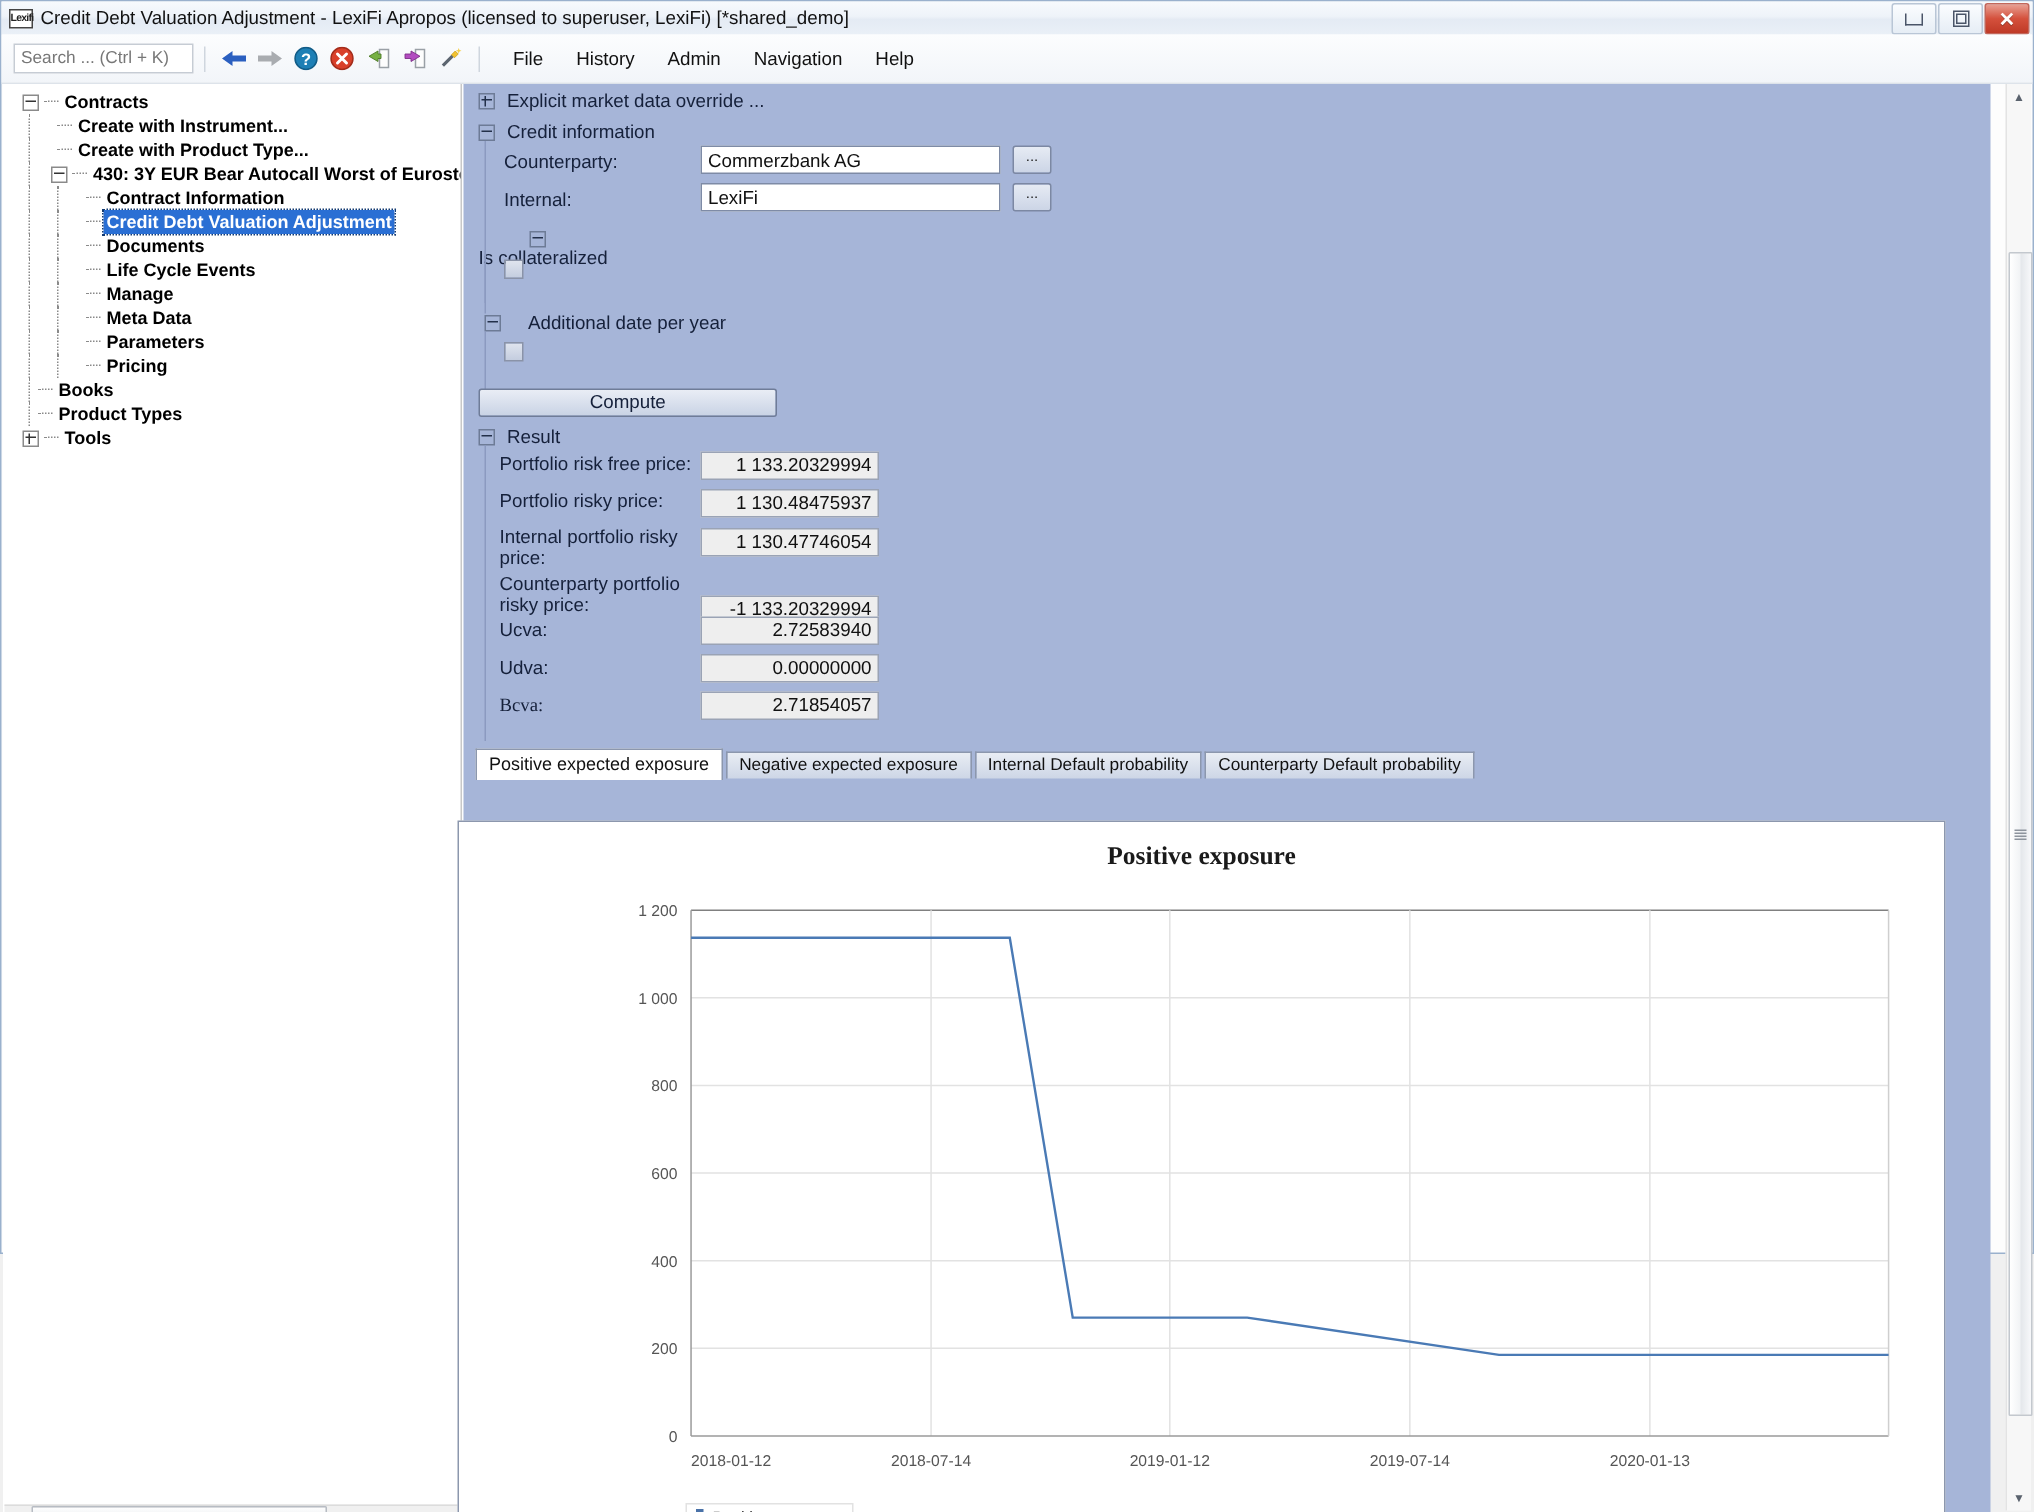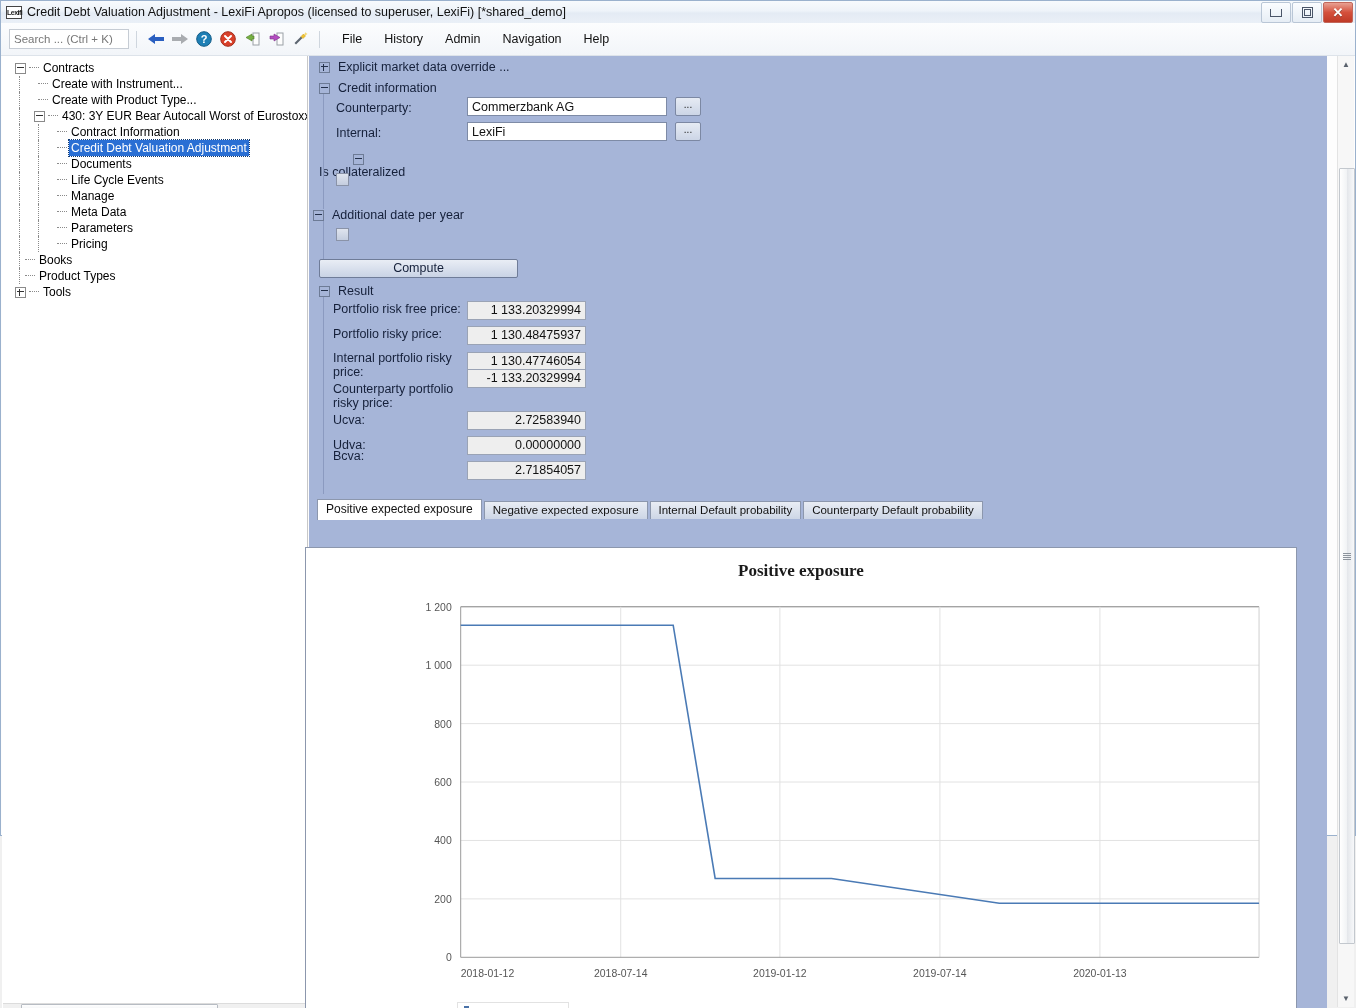--- a/index.html
+++ b/index.html
@@ -66,21 +66,21 @@
   #isin-sep{width:1px;height:17px;background:#b9c0c8;margin-right:10px;}
   #isin-code{font-size:12.5px;color:#111;margin-right:16px;white-space:nowrap;}
   #isin-name{font-size:12.5px;color:#111;white-space:nowrap;}
 
   
   #treepane{
     position:absolute;left:1px;top:55px;width:306px;height:967px;
     background:#fff;border-right:1px solid #c8c8c8;
     box-sizing:border-box;overflow:hidden;
   }
-  #tree{position:absolute;left:0;top:4px;width:100%;}
+  #tree{position:absolute;left:0;top:4px;width:100%;font-weight:bold;}
   .node{height:16px;line-height:16px;display:flex;align-items:center;white-space:nowrap;font-size:12px;}
   .node .lbl{padding:0 2px;}
   .node.sel .lbl{background:#2a6fd4;color:#fff;outline:1px dotted #123a72;}
   .pm{
     width:9px;height:9px;border:1px solid #8a8a8a;background:#fff;
     display:inline-block;position:relative;margin-right:3px;flex:none;
   }
   .pm:before{content:"";position:absolute;left:1px;right:1px;top:3px;height:1px;background:#333;}
   .pm.plus:after{content:"";position:absolute;top:1px;bottom:1px;left:3px;width:1px;background:#333;}
   .dots{display:inline-block;width:10px;height:1px;border-top:1px dotted #8a8a8a;margin-right:2px;flex:none;}
@@ -435,21 +435,21 @@
     <input class="txtbox" style="position: absolute; left: 158px; top: 66px; width: 200px;" value="LexiFi">
     <div class="dotsbtn" style="position:absolute;left:366px;top:66px;">...</div>
 
     <div class="sec-row" style="position:absolute;left:10px;top:98px;flex-direction:column;">
       <span class="expander"></span>
       <span class="sec-title">Is collateralized</span>
     </div>
     <div class="grp-line" style="left:14px;top:111px;height:42px;"></div>
     <div class="chk" style="position:absolute;left:27px;top:117px;"></div>
 
-    <div class="sec-row" style="position:absolute;left:4px;top:152px;">
+    <div class="sec-row" style="position:absolute;left:14px;top:152px;gap:10px;">
       <span class="expander"></span>
       <span class="sec-title">Additional date per year</span>
     </div>
     <div class="grp-line" style="left:14px;top:165px;height:42px;"></div>
     <div class="chk" style="position:absolute;left:27px;top:172px;"></div>
 
     <div style="position:absolute;left:10px;top:203px;width:199px;height:19px;border:1px solid #6f7c98;border-radius:2px;background:linear-gradient(to bottom,#e9edf5,#c9d3e5);font-size:12.5px;color:#15203a;text-align:center;line-height:17px;box-sizing:border-box;">Compute</div>
 
     <div class="sec-row" style="position:absolute;left:10px;top:228px;">
       <span class="expander"></span>
@@ -460,29 +460,29 @@
     <div class="field-label" style="position:absolute;left:24px;top:246px;width:130px;">Portfolio risk free price:</div>
     <div class="resbox" style="position:absolute;left:158px;top:245px;">1 133.20329994</div>
 
     <div class="field-label" style="position:absolute;left:24px;top:271px;width:130px;">Portfolio risky price:</div>
     <div class="resbox" style="position:absolute;left:158px;top:270px;">1 130.48475937</div>
 
     <div class="field-label" style="position:absolute;left:24px;top:295px;width:120px;line-height:14px;">Internal portfolio risky price:</div>
     <div class="resbox" style="position:absolute;left:158px;top:296px;">1 130.47746054</div>
 
     <div class="field-label" style="position:absolute;left:24px;top:326px;width:125px;line-height:14px;">Counterparty portfolio risky price:</div>
-    <div class="resbox" style="position:absolute;left:158px;top:313px;">-1 133.20329994</div>
+    <div class="resbox" style="position:absolute;left:158px;top:341px;">-1 133.20329994</div>
 
     <div class="field-label" style="position:absolute;left:24px;top:357px;">Ucva:</div>
     <div class="resbox" style="position:absolute;left:158px;top:355px;padding-left:41px;">2.72583940</div>
 
     <div class="field-label" style="position:absolute;left:24px;top:382px;">Udva:</div>
     <div class="resbox" style="position:absolute;left:158px;top:380px;">0.00000000</div>
 
-    <div class="field-label" style="position:absolute;left:24px;top:393px;">Bcva:</div>
+    <div class="field-label" style="position:absolute;left:24px;top:407px;font-family:Liberation Serif, serif;">Bcva:</div>
     <div class="resbox" style="position:absolute;left:158px;top:405px;">2.71854057</div>
 
   </div>
 
   <div id="tabstrip">
     <div class="tab active">Positive expected exposure</div>
     <div class="tab">Negative expected exposure</div>
     <div class="tab">Internal Default probability</div>
     <div class="tab">Counterparty Default probability</div>
   </div>

